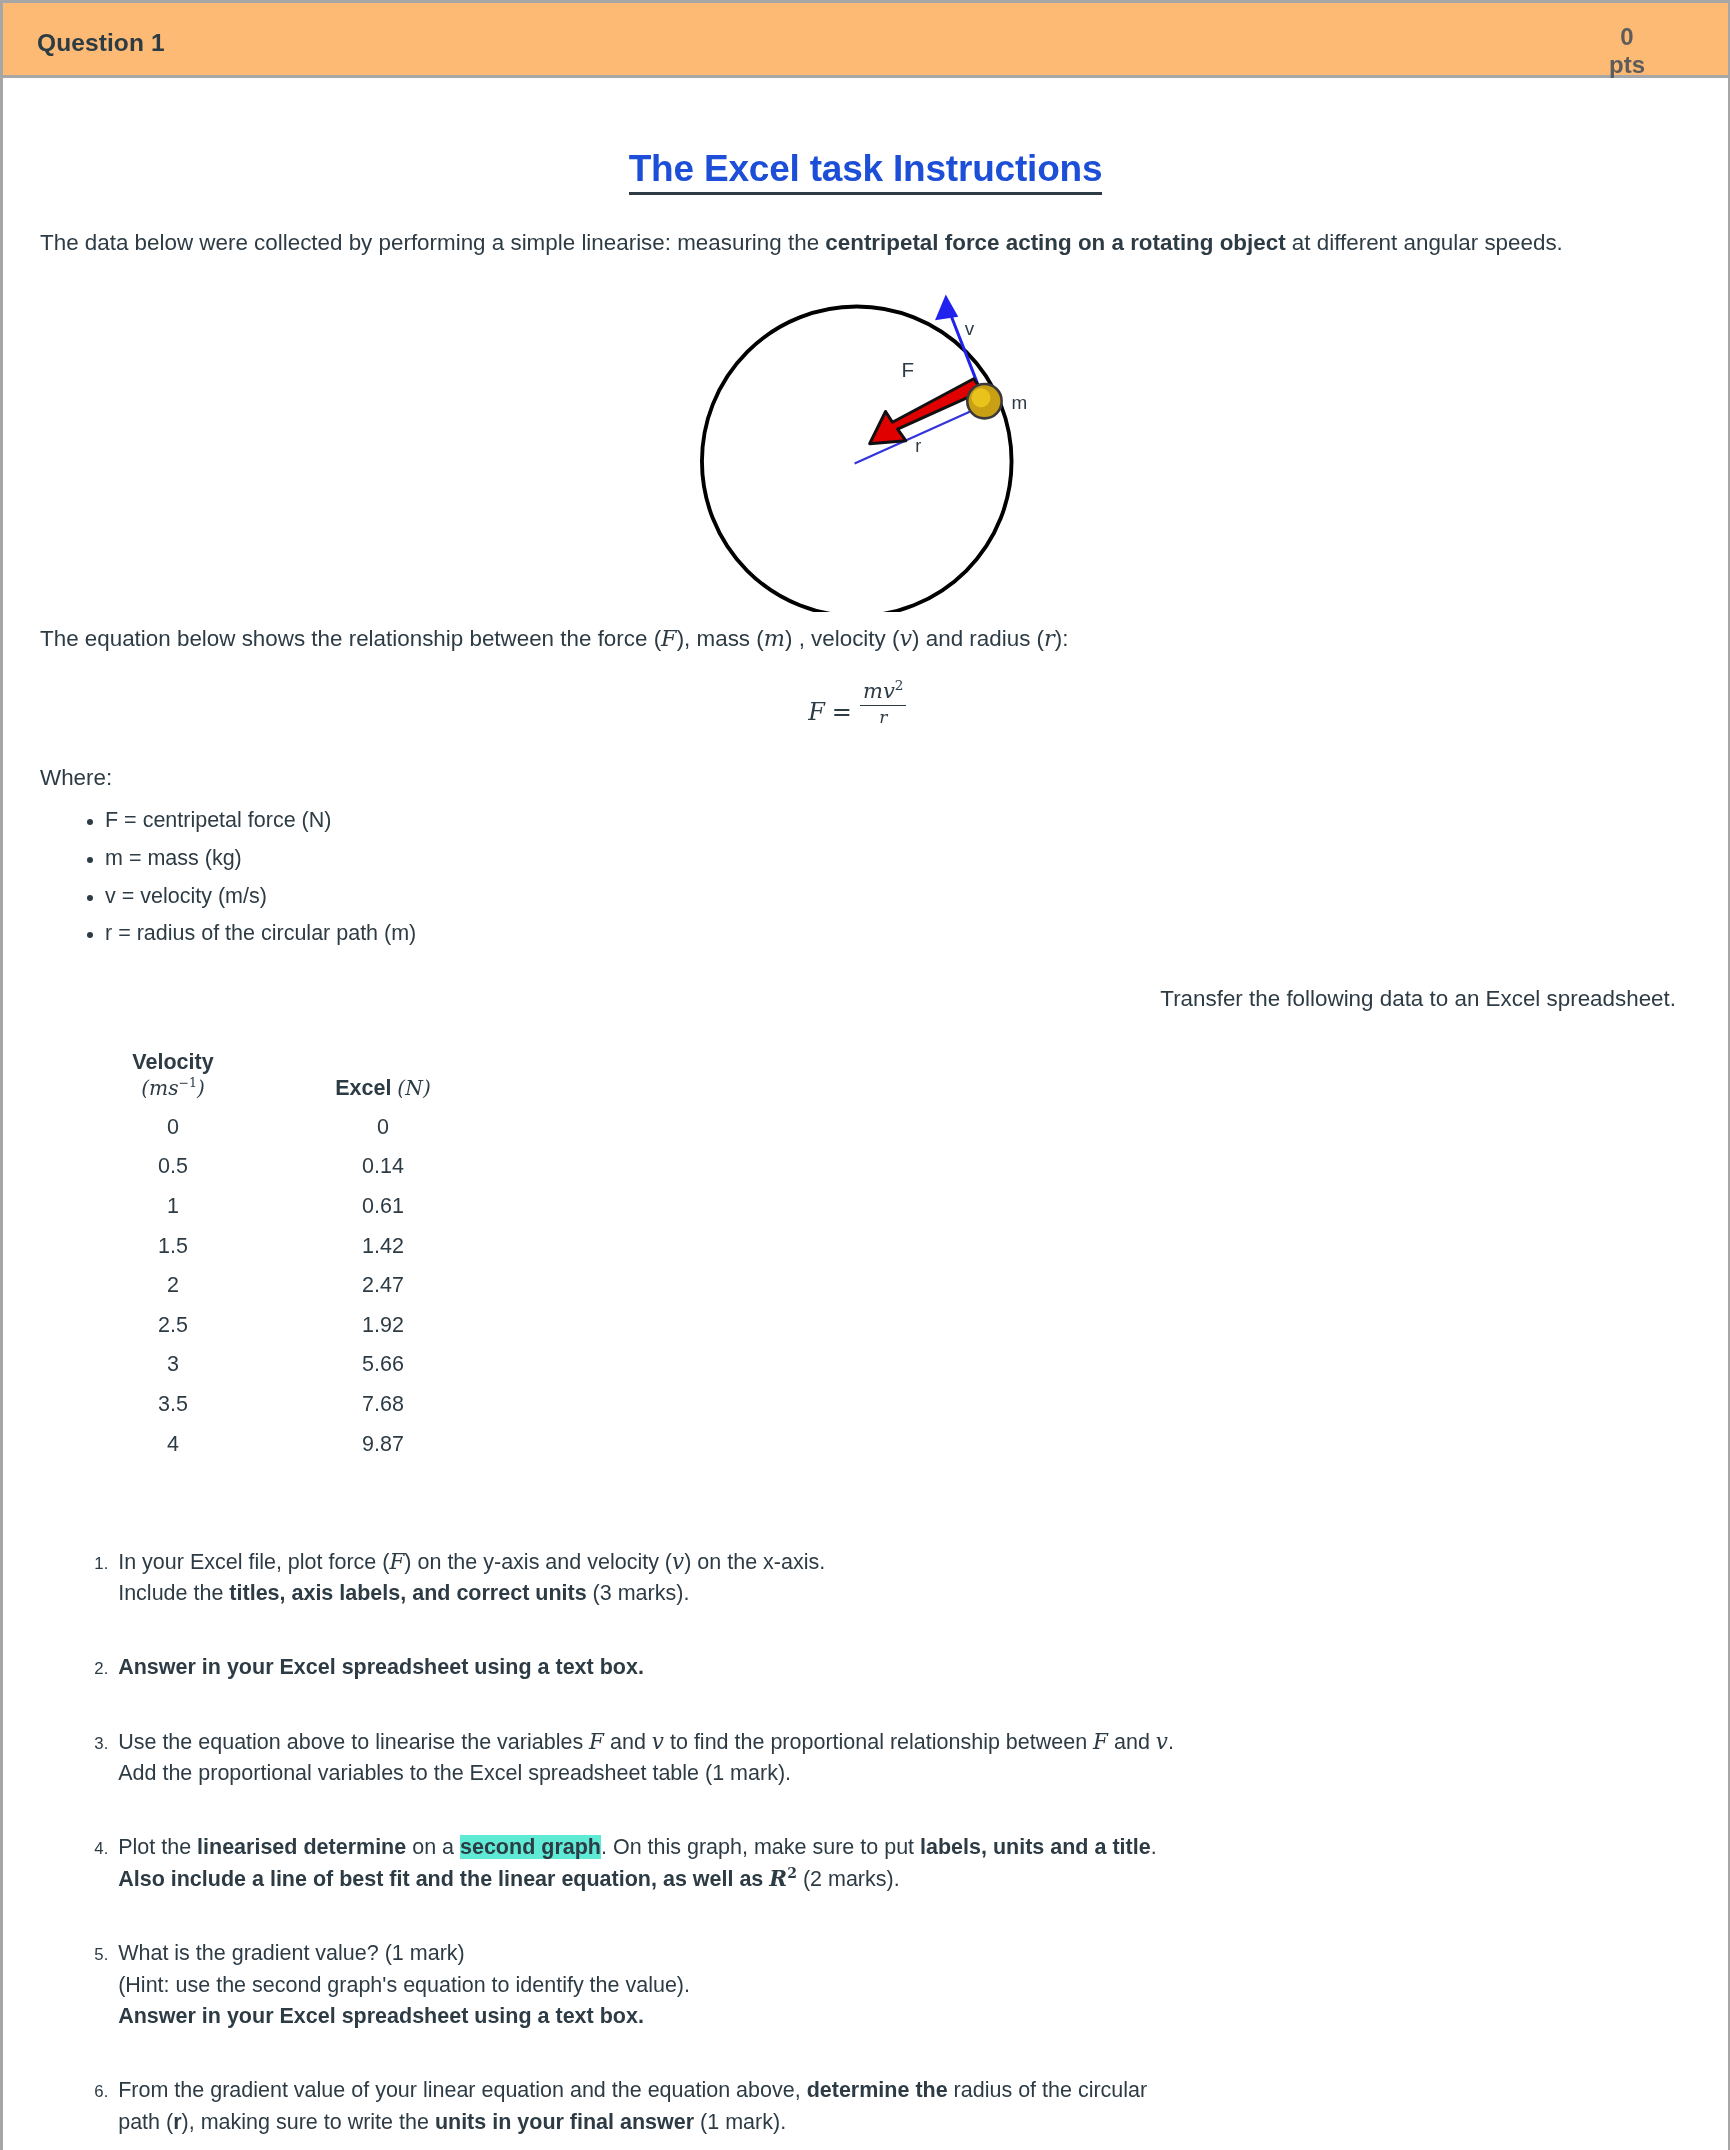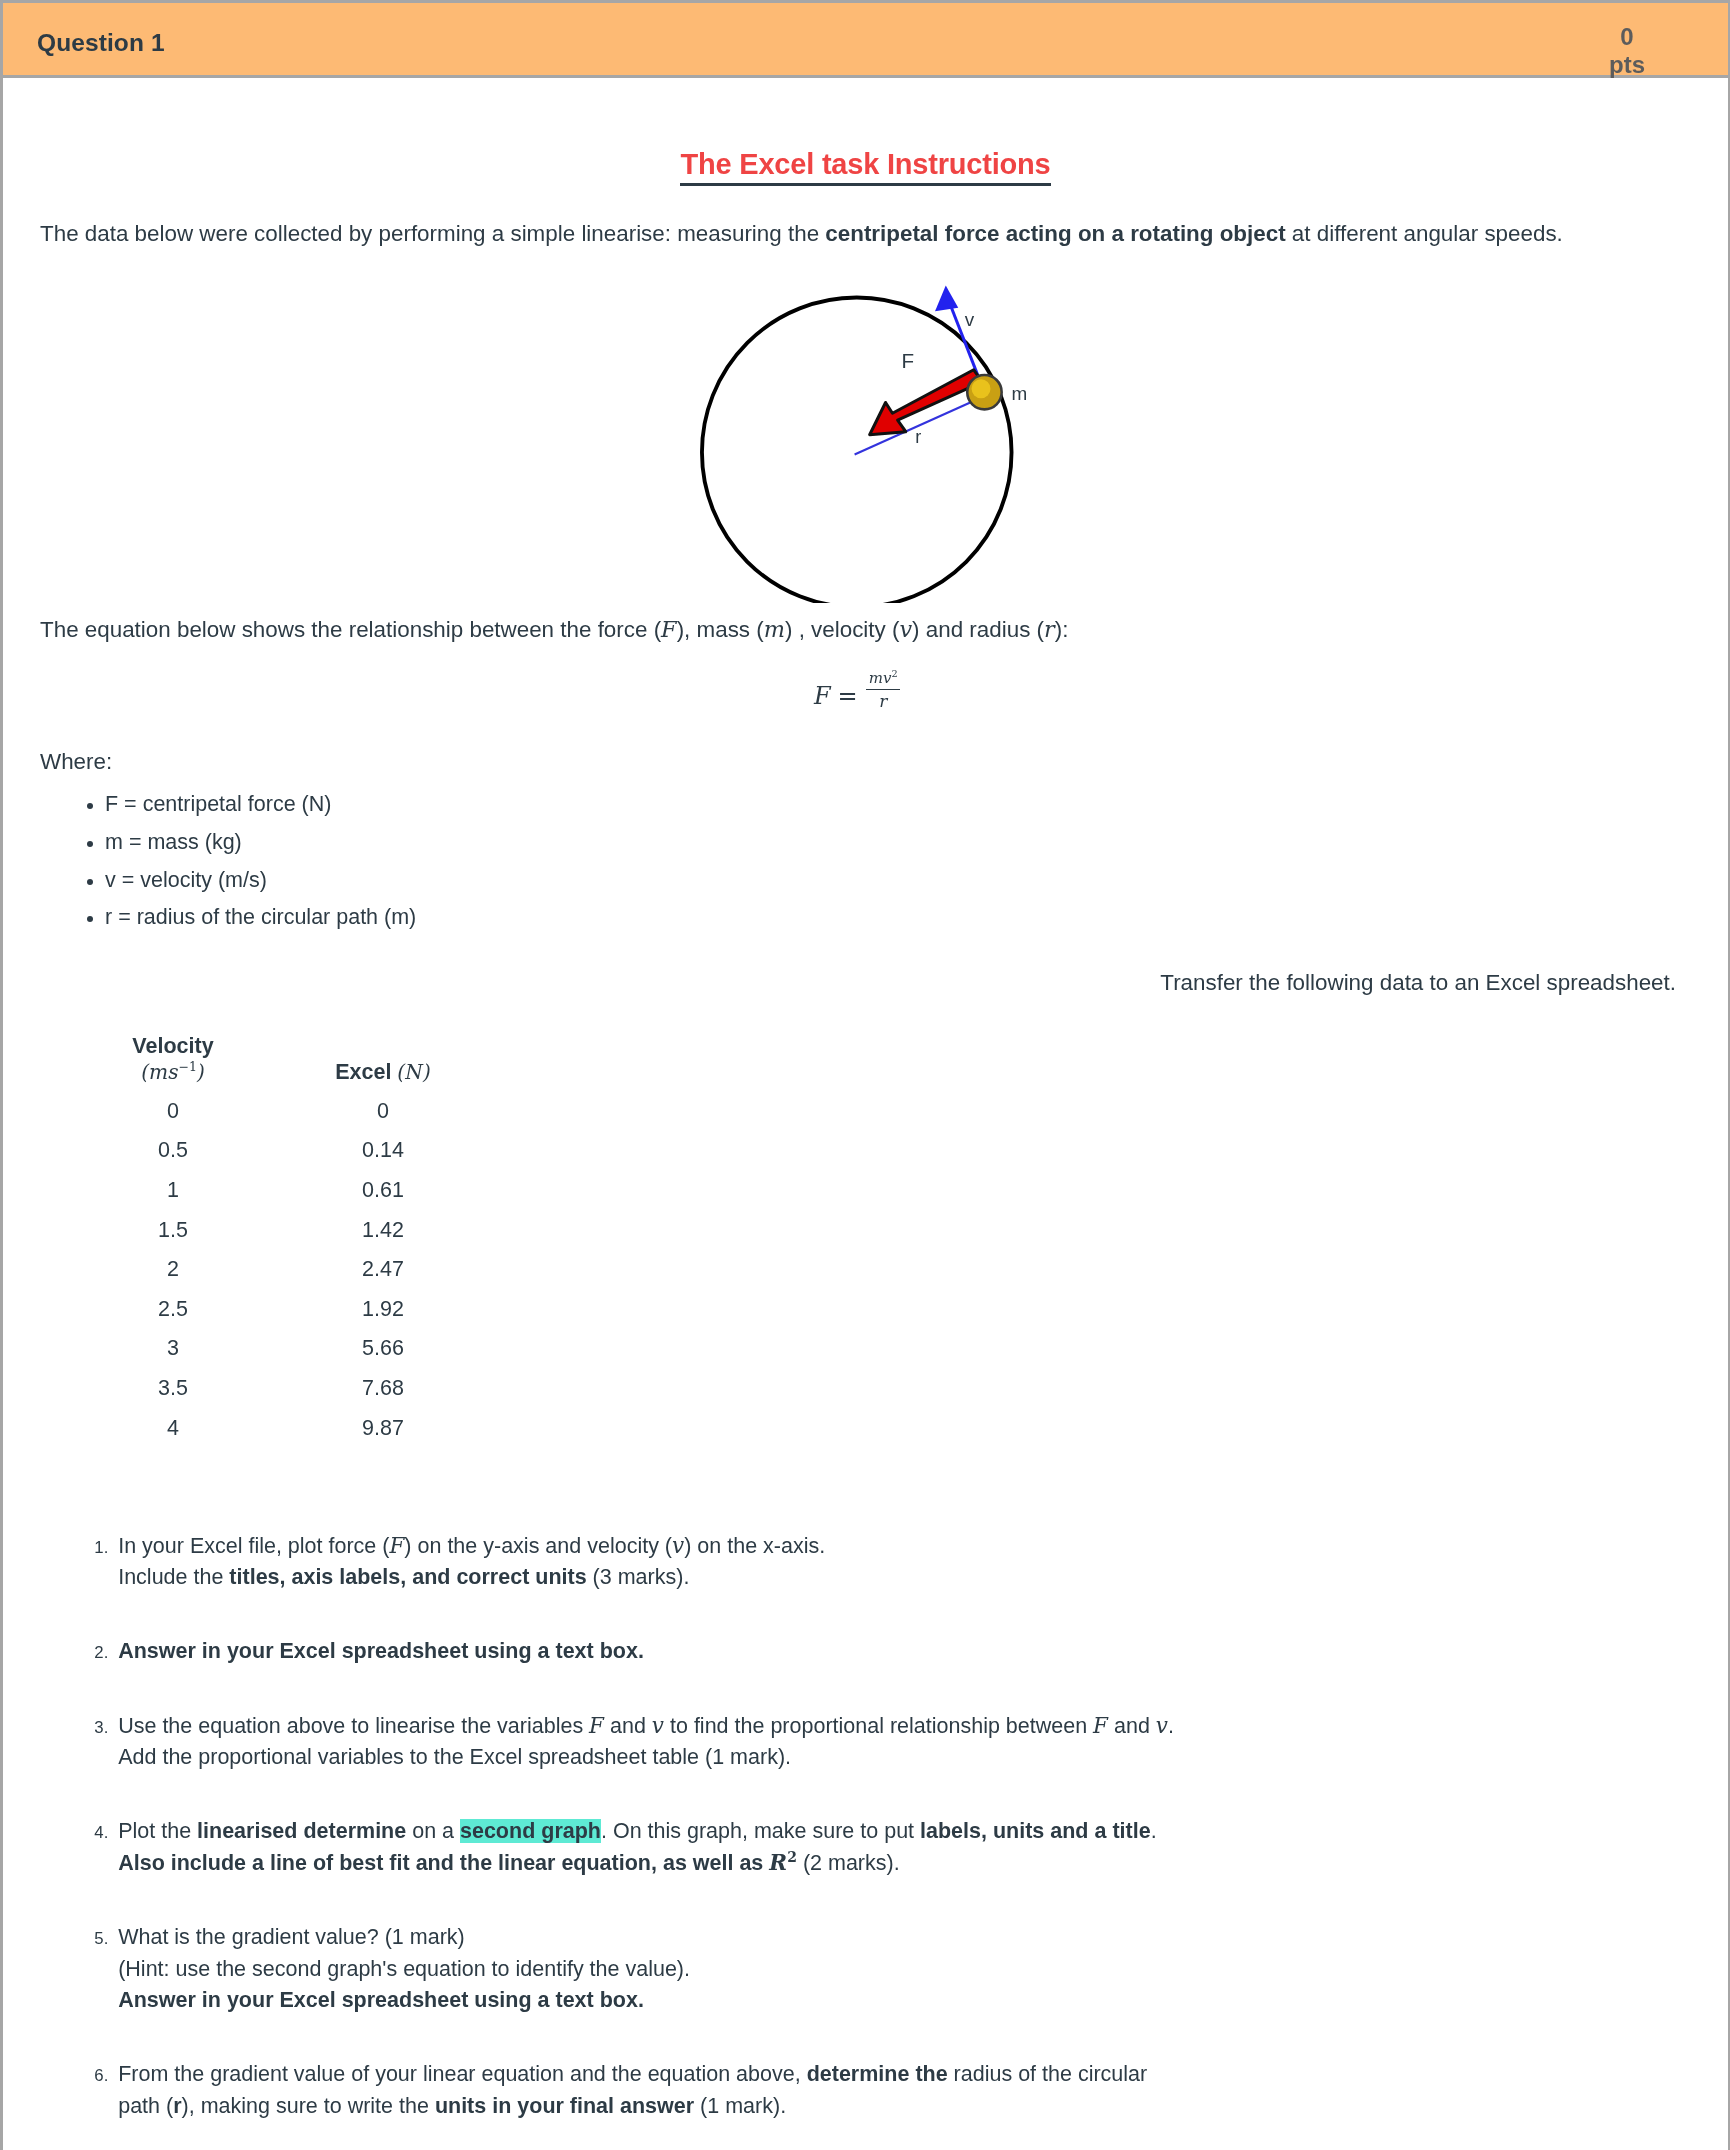--- a/index.html
+++ b/index.html
@@ -71,23 +71,23 @@
   .wrap {
     padding-left: 37px;
     padding-right: 52px;
   }
 
   
   #task-title {
     margin: 0;
     padding-top: 70px;
     text-align: center;
-    font-size: 29px;
+    font-size: 37px;
     font-weight: 700;
-    color: #ef4444;
+    color: #1d4ed8;
     letter-spacing: -0.2px;
   }
   #task-title .u {
     border-bottom: 3px solid #2d3b45;
     padding-bottom: 2.6px;
   }
 
   p.body-text {
     margin: 0;
     font-size: 22.4px;
@@ -127,21 +127,21 @@
   .frac {
     display: inline-block;
     vertical-align: -0.42em;
     text-align: center;
     margin: 0 1.7px;
   }
   .frac .num {
     display: block;
     padding: 0 2.6px 1.3px 2.6px;
     border-bottom: 1.7px solid #2d3b45;
-    font-size: 15px;
+    font-size: 21px;
   }
   .frac .den {
     display: block;
     padding: 1.3px 2.6px 0 2.6px;
     font-size: 17px;
   }
   #equation-display .eq-F {
     font-size: 24px;
   }
   sup.sq { font-size: 0.65em; vertical-align: super; }

